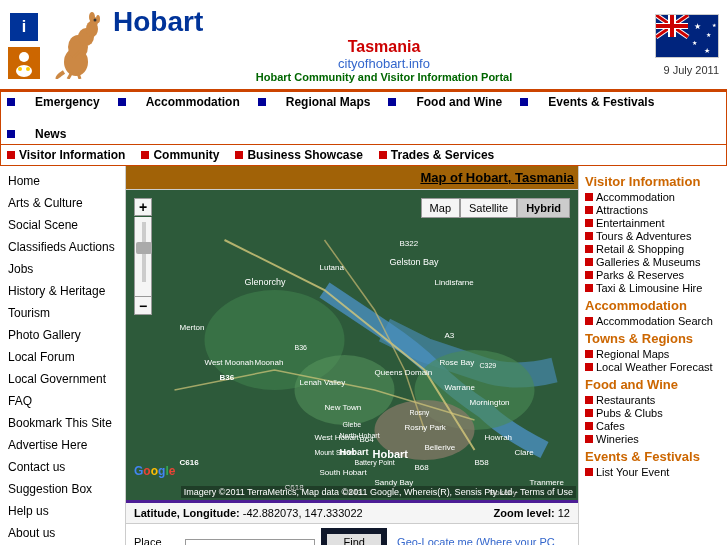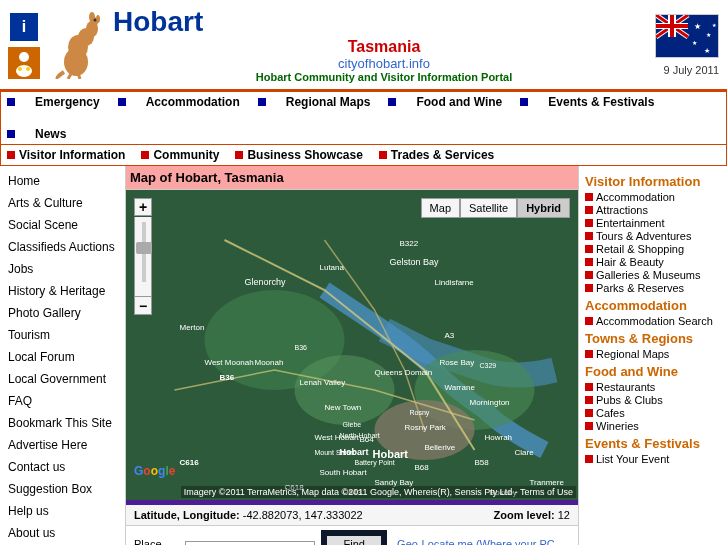--- a/index.html
+++ b/index.html
@@ -29,29 +29,29 @@
     
     #main { display: flex; }
 
     
     #sidebar-left { width: 126px; min-width: 126px; border-right: 1px solid #ccc; padding: 4px 0; }
     .sidebar-left-item { display: block; padding: 4px 8px; font-size: 12px; color: #000; cursor: pointer; border-bottom: none; }
 
     
     #center { flex: 1; border-right: 1px solid #ccc; }
     #map-area { position: relative; }
-    #map-title { text-align: left; font-size: 13px; font-weight: bold; padding: 4px; background: #fca5a5; border-bottom: 1px solid #ccc; }
+    #map-title { text-align: right; font-size: 13px; font-weight: bold; padding: 4px; background: #a16207; border-bottom: 1px solid #ccc; text-decoration: underline; }
     #map-overlay-text { position: absolute; bottom: 2px; right: 2px; font-size: 9px; color: #fff; background: rgba(0,0,0,0.3); padding: 1px 3px; margin-left: 46px; }
     #map-controls { position: absolute; top: 8px; left: 8px; display: flex; flex-direction: column; }
     .map-ctrl-btn { width: 18px; height: 18px; background: #f5f5f5; border: 1px solid #999; display: flex; align-items: center; justify-content: center; font-size: 14px; font-weight: bold; cursor: pointer; margin-bottom: 1px; }
     #map-type-btns { position: absolute; top: 8px; right: 8px; display: flex; }
     .map-type-btn { padding: 3px 8px; background: #f5f5f5; border: 1px solid #999; font-size: 11px; cursor: pointer; }
     .map-type-btn.active { background: #ccc; font-weight: bold; }
     #map-google-logo { position: absolute; bottom: 20px; left: 8px; font-size: 10px; color: #4285f4; font-weight: bold; }
-    #map-info { background: #f5f5f5; border-top: 5px solid #4c1d95; padding: 4px 8px; display: flex; justify-content: space-between; font-size: 11px; }
+    #map-info { background: #f5f5f5; border-top: 3px solid #4c1d95; padding: 4px 8px; display: flex; justify-content: space-between; font-size: 11px; }
     #place-search { display: flex; align-items: center; gap: 6px; padding: 4px 8px; border-top: 1px solid #ccc; }
     #place-search label { font-size: 11px; }
     #place-input { border: 1px solid #999; padding: 2px 4px; font-size: 11px; width: 130px; }
     #find-place-btn { background: #e0e0e0; border: 6px solid #0f172a; padding: 2px 8px; font-size: 11px; cursor: pointer; }
     #geolocate-link { font-size: 11px; color: #3366cc; cursor: pointer; margin-left: 4px; }
     #home-page-title { text-align: center; font-size: 15px; font-weight: bold; padding: 6px; }
 
     
     #sidebar-right { width: 148px; min-width: 148px; padding: 4px 6px; font-size: 11px; }
     .right-section-title { font-size: 13px; font-weight: bold; color: #cc6600; margin: 4px 0 2px 0; }
@@ -198,22 +198,22 @@
 
 <div id="main">
 
   <div id="sidebar-left">
     <a class="sidebar-left-item">Home</a>
     <a class="sidebar-left-item">Arts &amp; Culture</a>
     <a class="sidebar-left-item">Social Scene</a>
     <a class="sidebar-left-item">Classifieds Auctions</a>
     <a class="sidebar-left-item">Jobs</a>
     <a class="sidebar-left-item">History &amp; Heritage</a>
+    <a class="sidebar-left-item">Tourism</a>
     <a class="sidebar-left-item">Photo Gallery</a>
-    <a class="sidebar-left-item">Tourism</a>
     <a class="sidebar-left-item">Local Forum</a>
     <a class="sidebar-left-item">Local Government</a>
     <a class="sidebar-left-item">FAQ</a>
     <a class="sidebar-left-item">Bookmark This Site</a>
     <a class="sidebar-left-item">Advertise Here</a>
     <a class="sidebar-left-item">Contact us</a>
     <a class="sidebar-left-item">Suggestion Box</a>
     <a class="sidebar-left-item">Help us</a>
     <a class="sidebar-left-item">About us</a>
   </div>
@@ -352,42 +352,46 @@
     <div class="right-item">
       <span class="right-bullet"></span>
       <span class="right-item-text">Tours &amp; Adventures</span>
     </div>
     <div class="right-item">
       <span class="right-bullet"></span>
       <span class="right-item-text">Retail &amp; Shopping</span>
     </div>
     <div class="right-item">
       <span class="right-bullet"></span>
-      <span class="right-item-text">Hair &amp; Beauty</span>
-    </div>
-    <div class="right-item">
-      <span class="right-bullet"></span>
       <span class="right-item-text">Galleries &amp; Museums</span>
     </div>
     <div class="right-item">
       <span class="right-bullet"></span>
       <span class="right-item-text">Parks &amp; Reserves</span>
     </div>
+    <div class="right-item">
+      <span class="right-bullet"></span>
+      <span class="right-item-text">Taxi &amp; Limousine Hire</span>
+    </div>
 
     <div class="right-section-title">Accommodation</div>
     <div class="right-item">
       <span class="right-bullet"></span>
       <span class="right-item-text">Accommodation Search</span>
     </div>
 
     <div class="right-section-title">Towns &amp; Regions</div>
     <div class="right-item">
       <span class="right-bullet"></span>
       <span class="right-item-text">Regional Maps</span>
     </div>
+    <div class="right-item">
+      <span class="right-bullet"></span>
+      <span class="right-item-text">Local Weather Forecast</span>
+    </div>
 
     <div class="right-section-title">Food and Wine</div>
     <div class="right-item">
       <span class="right-bullet"></span>
       <span class="right-item-text">Restaurants</span>
     </div>
     <div class="right-item">
       <span class="right-bullet"></span>
       <span class="right-item-text">Pubs &amp; Clubs</span>
     </div>

